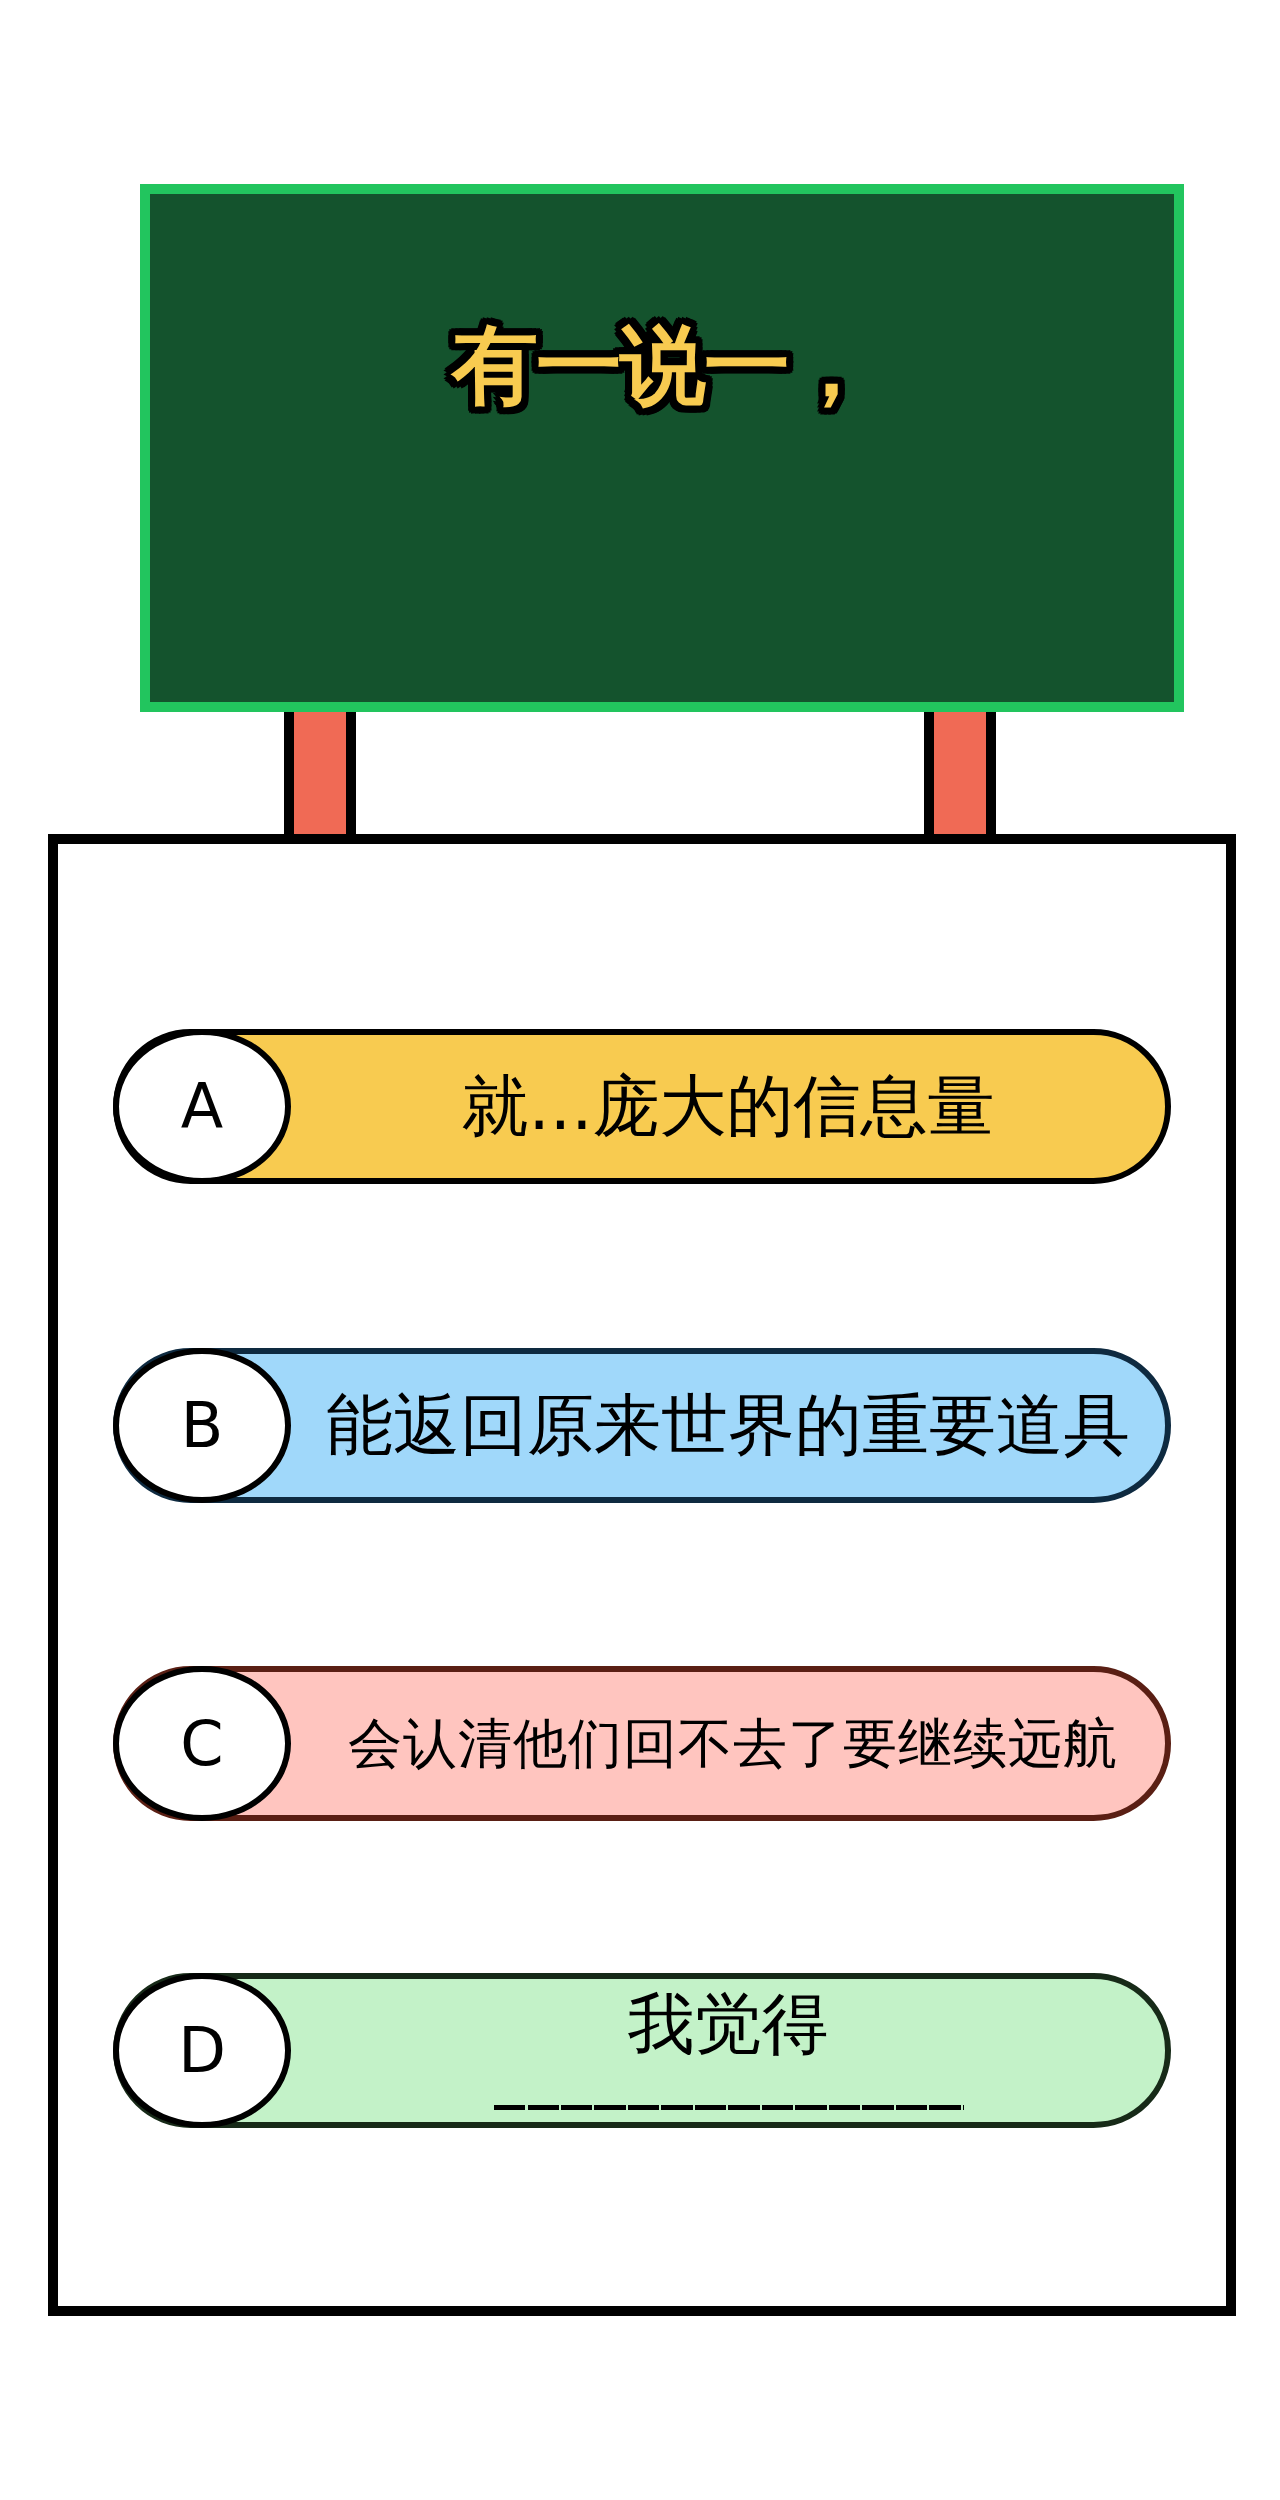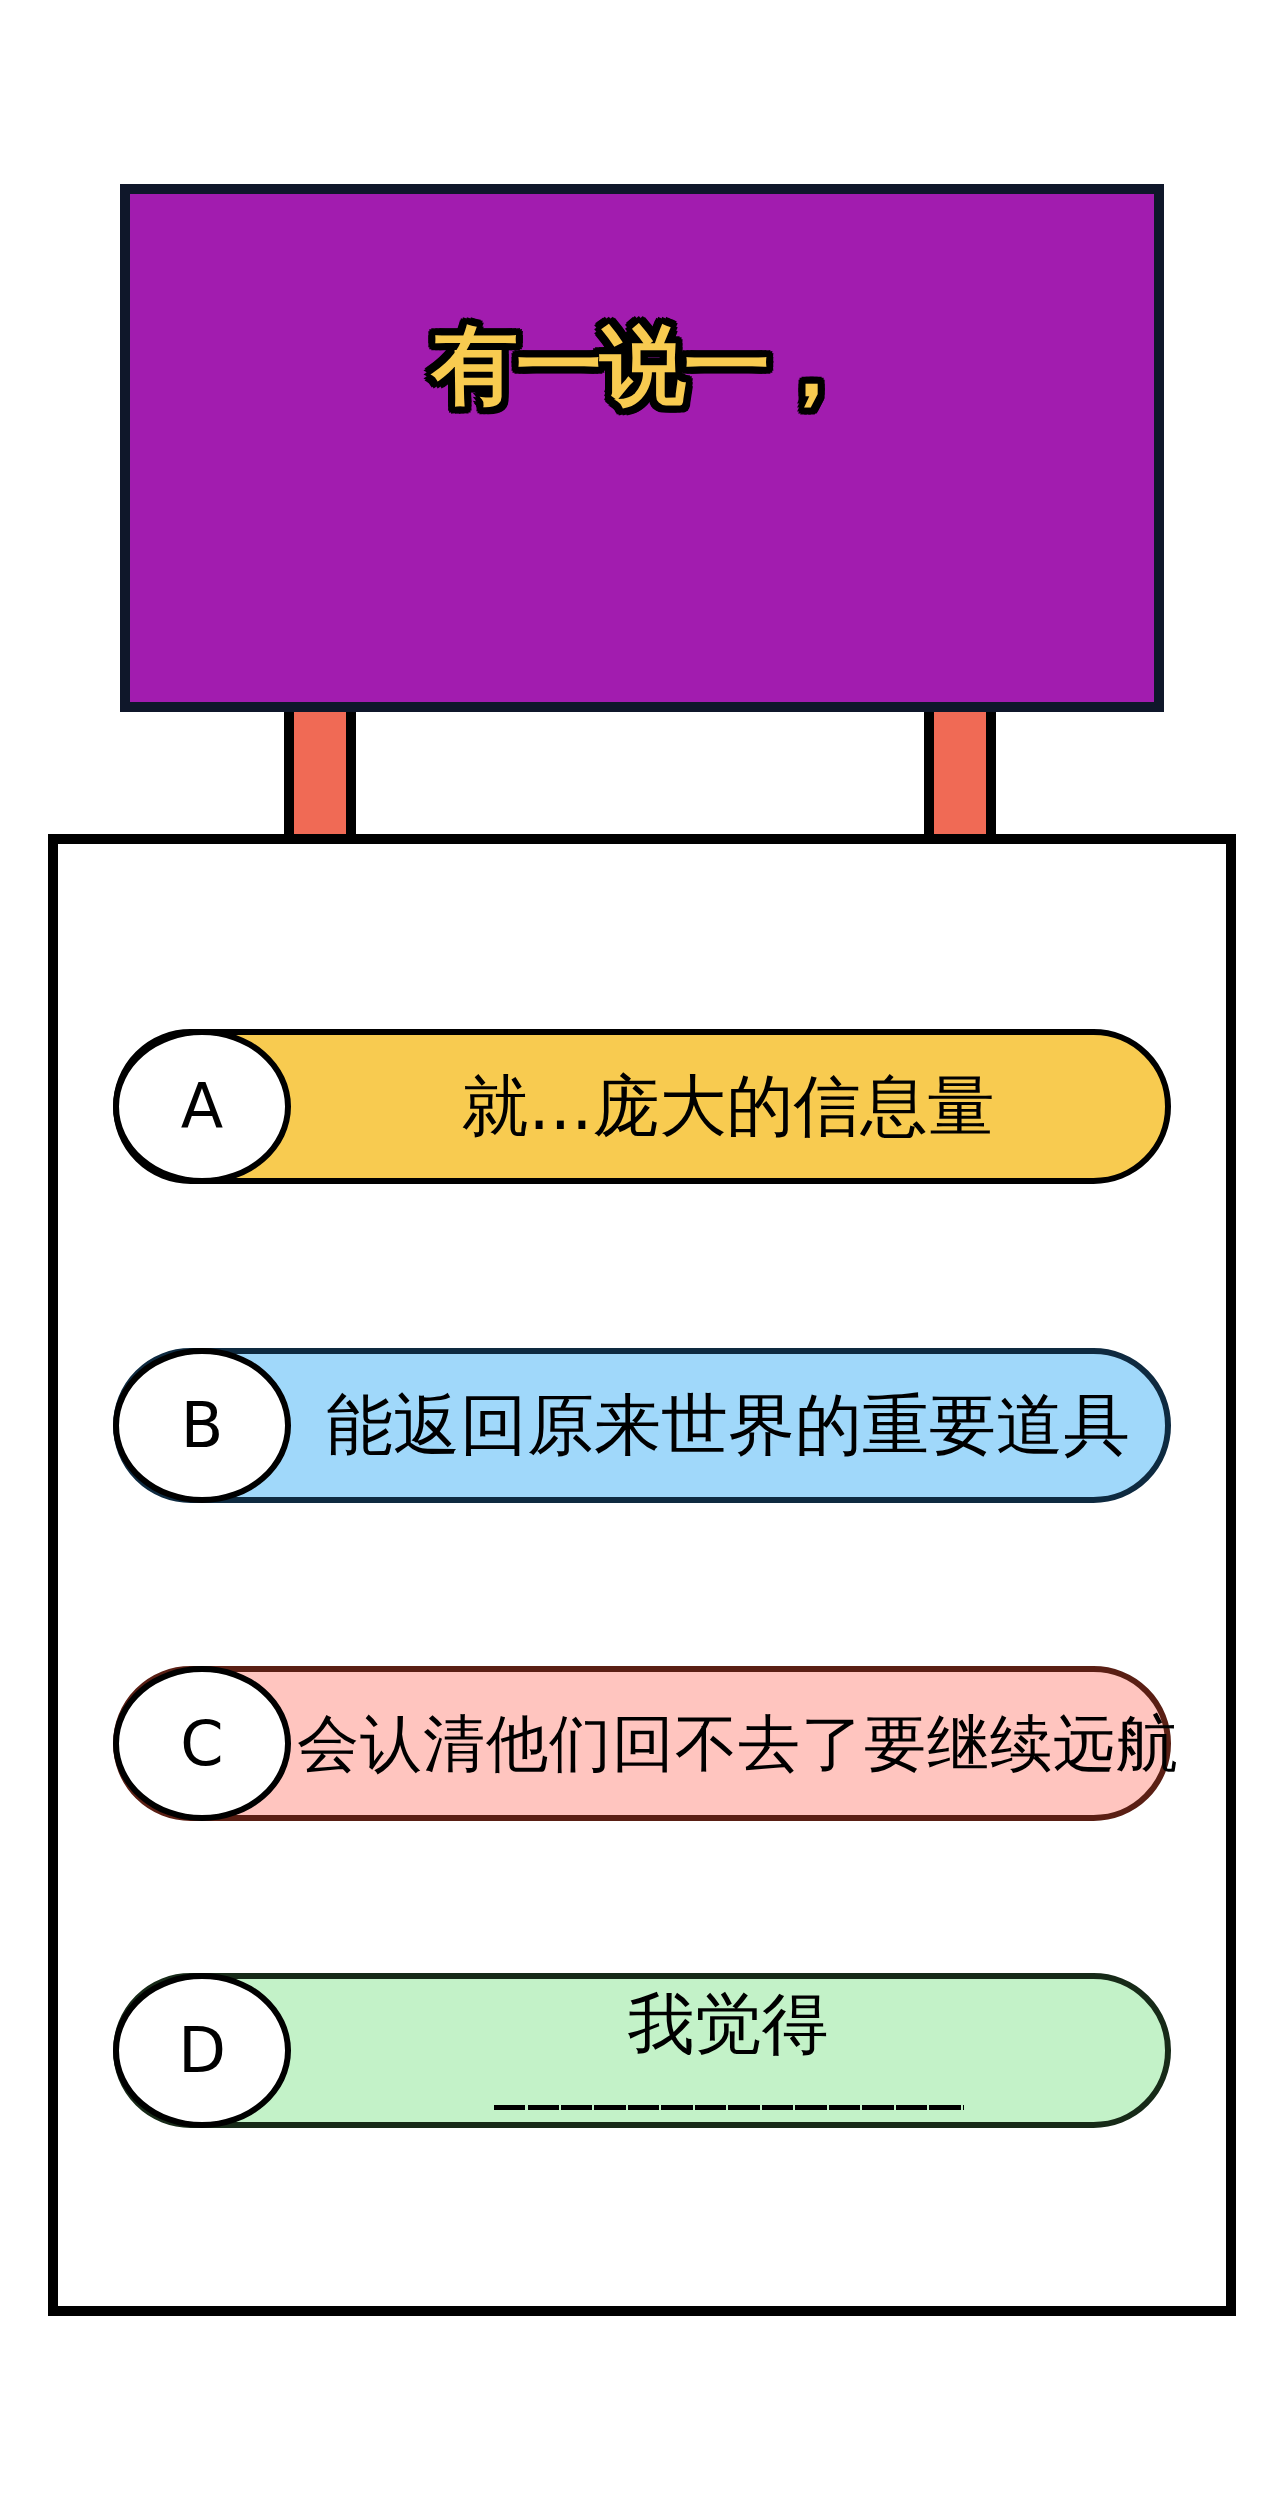--- a/index.html
+++ b/index.html
@@ -9,27 +9,27 @@
     }
     body {
       width: 1280px;
       height: 2500px;
       position: relative;
       overflow: hidden;
       font-family: "DejaVu Sans", "Liberation Sans", sans-serif;
     }
     .top-board {
       position: absolute;
-      left: 120px;
+      left: 140px;
       top: 184px;
       width: 1044px;
       height: 528px;
       box-sizing: border-box;
-      border: 10px solid #0f172a;
-      background: #a21caf;
+      border: 10px solid #22c55e;
+      background: #14532d;
       z-index: 2;
     }
     .title {
       position: absolute;
       left: 0;
       right: 0;
       text-align: center;
       font-weight: bold;
       color: #F8CB50;
       font-size: 86px;
@@ -107,21 +107,21 @@
       font-size: 67px;
       color: #000;
       white-space: nowrap;
       line-height: 1;
     }
     .option-a { top: 185px; background: #F8CB50; border-color: #000; }
     .option-a .text { left: 0; right: 0; padding-left: 172px; justify-content: center; }
     .option-b { top: 504px; background: #A0D8FA; border-color: #0E2A40; }
     .option-b .text { left: 0; right: 0; padding-left: 172px; justify-content: center; }
     .option-c { top: 822px; background: #FFC5BF; border-color: #5A1F14; }
-    .option-c .text { left: 178px; right: 14px; font-size: 62px; letter-spacing: 1px; }
+    .option-c .text { left: 196px; right: 14px; justify-content: center; font-size: 54px; letter-spacing: 1px; }
     .option-d { top: 1129px; background: #C3F2C8; border-color: #172A18; }
     .option-d .text { left: 0; right: 0; padding-left: 172px; justify-content: center; flex-direction: column; }
     .blank-line {
       display: inline-block;
       width: 470px;
       height: 52px;
       position: relative;
       margin-left: 2px;
     }
     .blank-line::after {

